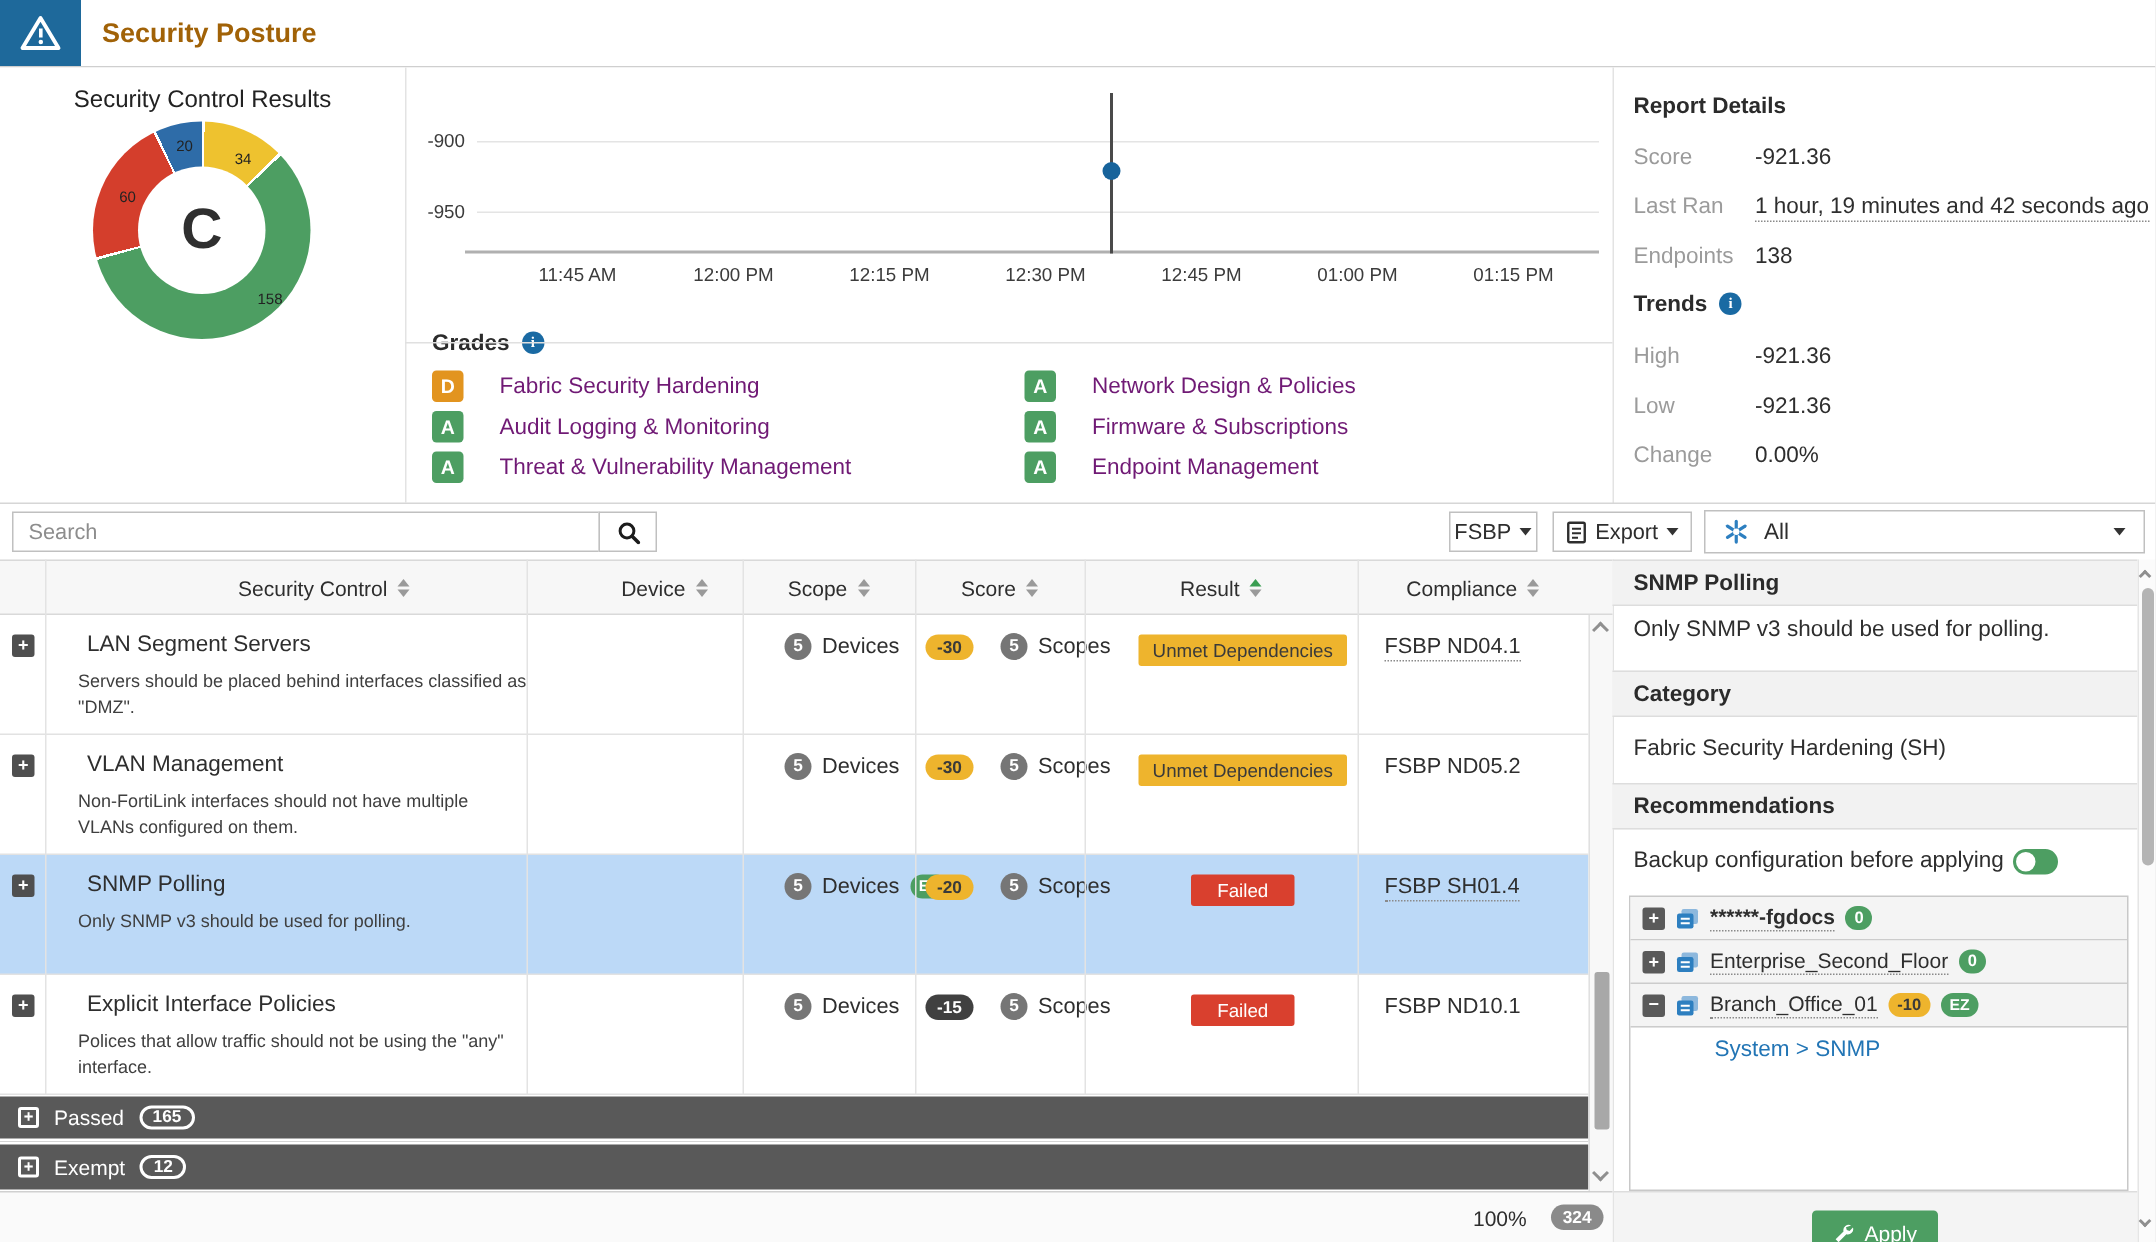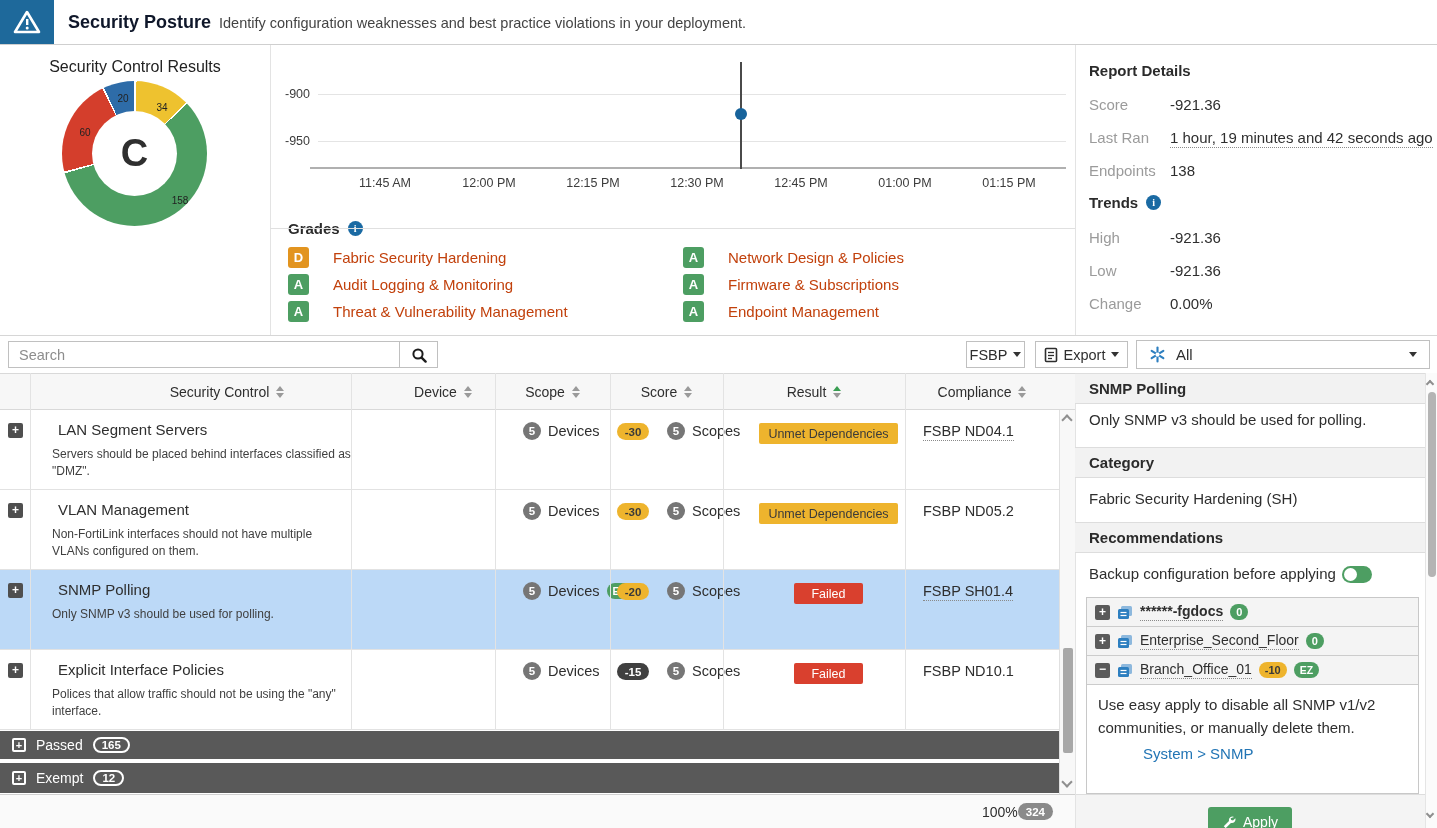--- a/index.html
+++ b/index.html
@@ -4,21 +4,21 @@
 <style>
   * { margin:0; padding:0; box-sizing:border-box; }
   html,body { background:#e8e8e8; }
   body { font-family:"Liberation Sans", sans-serif; color:#333; }
   #app { position:relative; width:1437px; height:828px; background:#fff; overflow:hidden; }
   .abs { position:absolute; }
   .line { position:absolute; background:#d6d6d6; }
   .vline { position:absolute; background:#e3e3e3; }
 
   
-  .app-title { font-size:18px; font-weight:bold; color:#0f172a; }
+  .app-title { font-size:18px; font-weight:bold; color:#a16207; }
   .app-sub { font-size:14.5px; color:#444; }
 
   
   .info { display:inline-block; width:15px; height:15px; border-radius:50%; background:#1a6aa3;
           color:#fff; font-size:10px; font-weight:bold; text-align:center; line-height:15px;
           font-family:"Liberation Serif", serif; }
 
   
   .donut { border-radius:50%; }
   .donut-hole { position:absolute; left:30px; top:30px; width:85px; height:85px; border-radius:50%;
@@ -27,21 +27,21 @@
   .seg-lab { position:absolute; font-size:10px; color:#222; transform:translate(-50%,-50%); }
 
   
   .tick-x { position:absolute; width:72px; text-align:center; font-size:12.5px; color:#3c3c3c; }
   .tick-y { position:absolute; width:48px; text-align:right; font-size:12.5px; color:#3c3c3c; }
 
   
   .grade-badge { width:21px; height:21px; border-radius:3px; color:#fff; font-size:13px; font-weight:bold;
                  display:flex; align-items:center; justify-content:center; }
   .grade-item { position:absolute; display:flex; align-items:center; gap:24px; height:22px; }
-  .grade-label { font-size:15px; color:#c2410c; }
+  .grade-label { font-size:15px; color:#701a75; }
 
   
   .rd-label { font-size:15px; color:#9b9b9b; }
   .rd-value { font-size:15px; color:#2e2e2e; }
   .sec-title { font-size:15px; font-weight:bold; color:#2b2b2b; }
   .dotted { border-bottom:1px dotted #8a8a8a; padding-bottom:1px; }
 
   
   .tb-input { position:absolute; border:1px solid #c0c0c0; background:#fff; font-size:14.5px;
               padding:0 10px; font-family:"Liberation Sans",sans-serif; color:#333; }
@@ -114,21 +114,20 @@
 
   <div class="abs" style="left:0;top:0;width:1437px;height:45px;background:#fff;border-bottom:1px solid #cfcfcf;">
     <div class="abs" style="left: 0px; top: 0px; width: 54px; height: 44px; display: flex; align-items: center; justify-content: center; background-color: rgb(30, 105, 155);">
       <svg width="28" height="24" viewBox="0 0 28 24">
         <path d="M14 2 L26 22 L2 22 Z" fill="none" stroke="#fff" stroke-width="2.6" stroke-linejoin="round"></path>
         <rect x="13" y="9" width="2.4" height="6" fill="#fff"></rect>
         <circle cx="14.2" cy="18" r="1.5" fill="#fff"></circle>
       </svg>
     </div>
     <div class="abs app-title" style="left:68px;top:12px;">Security Posture</div>
-    <div class="abs app-sub" style="left:219px;top:15px;">Identify configuration weaknesses and best practice violations in your deployment.</div>
   </div>
 
   <div class="abs" style="left:0;top:45px;width:270px;height:290px;background:#fff;">
     <div class="abs" style="left:0;top:13px;width:270px;text-align:center;font-size:16px;color:#222;">Security Control Results</div>
     <div class="abs donut" style="left: 62px; top: 36px; width: 145px; height: 145px; background: conic-gradient(rgb(255, 255, 255) 0deg, rgb(255, 255, 255) 1.6deg, rgb(238, 194, 47) 1.6deg, rgb(238, 194, 47) 45deg, rgb(255, 255, 255) 45deg, rgb(255, 255, 255) 46.6deg, rgb(77, 158, 98) 46.6deg, rgb(77, 158, 98) 254.118deg, rgb(255, 255, 255) 254.118deg, rgb(255, 255, 255) 255.718deg, rgb(212, 62, 44) 255.718deg, rgb(212, 62, 44) 333.529deg, rgb(255, 255, 255) 333.529deg, rgb(255, 255, 255) 335.129deg, rgb(46, 108, 168) 335.129deg, rgb(46, 108, 168) 360deg);">
       <div class="donut-hole">C</div>
       <span class="seg-lab" style="left:100px;top:26px;">34</span>
       <span class="seg-lab" style="left:118px;top:119px;">158</span>
       <span class="seg-lab" style="left:23px;top:51px;">60</span>
       <span class="seg-lab" style="left:61px;top:17px;">20</span>
@@ -242,21 +241,21 @@
           <line x1="2.5" y1="11.5" x2="13.5" y2="4.5"></line>
         </g>
         <circle cx="8" cy="8" r="2" fill="#fff"></circle>
       </svg>
       <span style="font-size:15px;">All</span>
       <span class="caret" style="position:absolute;right:12px;"></span>
     </div>
   </div>
 
   <div class="abs" style="left:0;top:373px;width:1075px;height:37px;background:#f7f7f7;border-top:1px solid #d9d9d9;border-bottom:1px solid #d9d9d9;"></div>
-  <div class="th" style="left:48px;width:321px;padding-left:37px;">
+  <div class="th" style="left:37px;width:321px;padding-left:37px;">
     <span>Security Control</span>
       <span class="sort">
         <i class="up"></i>
         <i class="down"></i>
       </span>
   </div>
   <div class="th" style="left:351px;width:144px;padding-left:40px;">
     <span>Device</span>
       <span class="sort">
         <i class="up"></i>
@@ -381,21 +380,21 @@
     <span class="glabel">Passed</span>
     <span class="gpill">165</span>
   </div>
   <div class="group-bar" style="top:763px;">
     <span class="gplus">+</span>
     <span class="glabel">Exempt</span>
     <span class="gpill">12</span>
   </div>
 
   <div class="abs" style="left:0;top:794px;width:1075px;height:34px;background:#fafafa;border-top:1px solid #d0d0d0;">
-    <div class="abs" style="right:22px;top:8px;display:flex;align-items:center;gap:0;">
+    <div class="abs" style="right:6px;top:8px;display:flex;align-items:center;gap:16px;">
       <span style="font-size:14px;color:#2e2e2e;">100%</span>
       <span style="background:#8a8a8a;color:#fff;font-size:11.5px;font-weight:bold;border-radius:10px;padding:2.5px 8px;">324</span>
     </div>
   </div>
 
   <div class="abs" style="left:1059px;top:410px;width:16px;height:384px;background:#f8f8f8;border-left:1px solid #e0e0e0;">
     <div class="chev up" style="position:absolute;left:3px;top:6px;"></div>
     <div style="position:absolute;left:2.5px;top:238px;width:10px;height:105px;background:#a8a8a8;border-radius:2px;"></div>
     <div class="chev down" style="position:absolute;left:3px;top:368px;"></div>
   </div>
@@ -443,21 +442,20 @@
       <svg width="16" height="15" viewBox="0 0 16 15">
         <rect x="4" y="1" width="11" height="10" rx="1.5" fill="#8db8dd"></rect>
         <rect x="1" y="4" width="11" height="10" rx="1.5" fill="#2d7fc0"></rect>
         <line x1="3.5" y1="7.5" x2="9.5" y2="7.5" stroke="#fff" stroke-width="1.2"></line>
         <line x1="3.5" y1="10.5" x2="9.5" y2="10.5" stroke="#fff" stroke-width="1.2"></line>
       </svg>
       <span class="dotted">Branch_Office_01</span>
       <span class="dev-score dark-text" style="background-color: rgb(238, 180, 45);">-10</span>
       <span class="ez" style="background-color: rgb(77, 158, 98);">EZ</span>
     </div>
-    <div style="padding:9px 11px 0 11px;font-size:15px;color:#2e2e2e;line-height:1.5;">Use easy apply to disable all SNMP v1/v2 communities, or manually delete them.</div>
     <div style="padding:6px 0 0 56px;">
       <span class="link">System &gt; SNMP</span>
     </div>
   </div>
 
   <div class="abs" style="left:1076px;top:794px;width:349px;height:34px;background:#f4f4f4;border-top:1px solid #ddd;">
     <button class="apply-btn" style="left: 132px; top: 12px; background-color: rgb(77, 158, 98);">
       <svg width="14" height="14" viewBox="0 0 16 16">
         <path d="M13.8 2.2a4.1 4.1 0 0 0-5.8 4.6L2 12.8 4.2 15l6-6a4.1 4.1 0 0 0 5-5.2L12.6 6.4l-2.1-.6-.6-2.1z" fill="#fff"></path>
       </svg>

